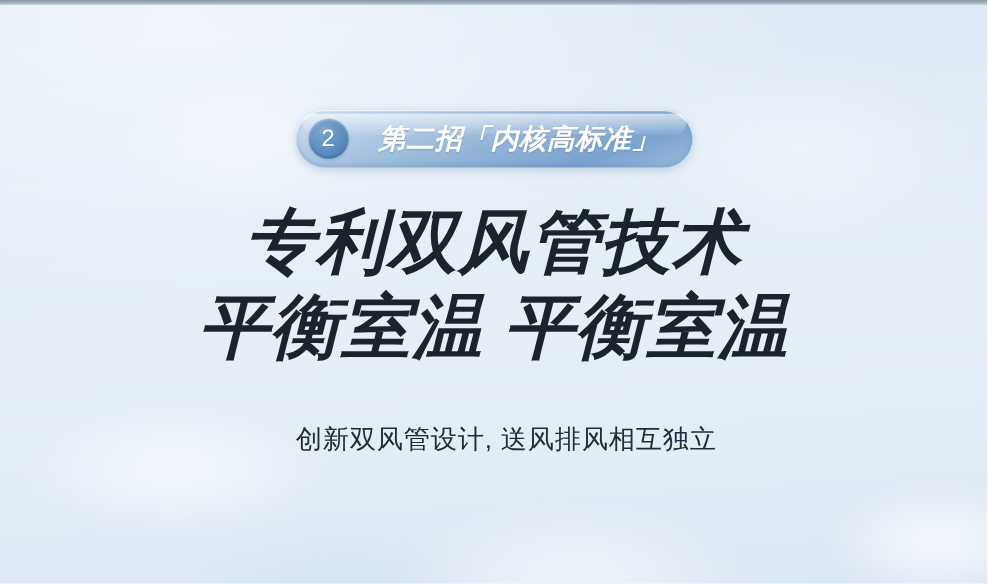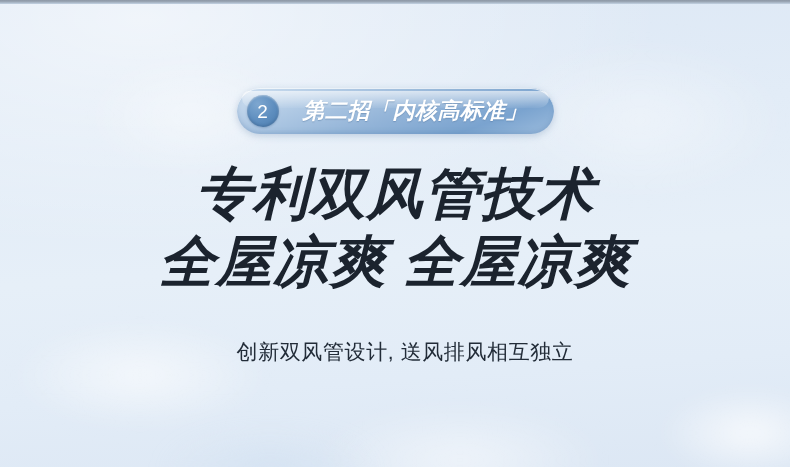--- a/index.html
+++ b/index.html
@@ -195,21 +195,21 @@
 
     <div class="badge-wrap">
       <div class="badge">
         <span class="badge-num">2</span>
         <span class="badge-text">第二招「内核高标准」</span>
       </div>
     </div>
 
     <div class="headline">
       <span class="headline-line">专利双风管技术</span>
-      <span class="headline-line">全屋凉爽 全屋凉爽</span>
+      <span class="headline-line">平衡室温 平衡室温</span>
     </div>
 
     <div class="subtitle">
       <span class="subtitle-line">创新双风管设计, 送风排风相互独立</span>
     </div>
 
   </div>
 </div>
 
 </body></html>

